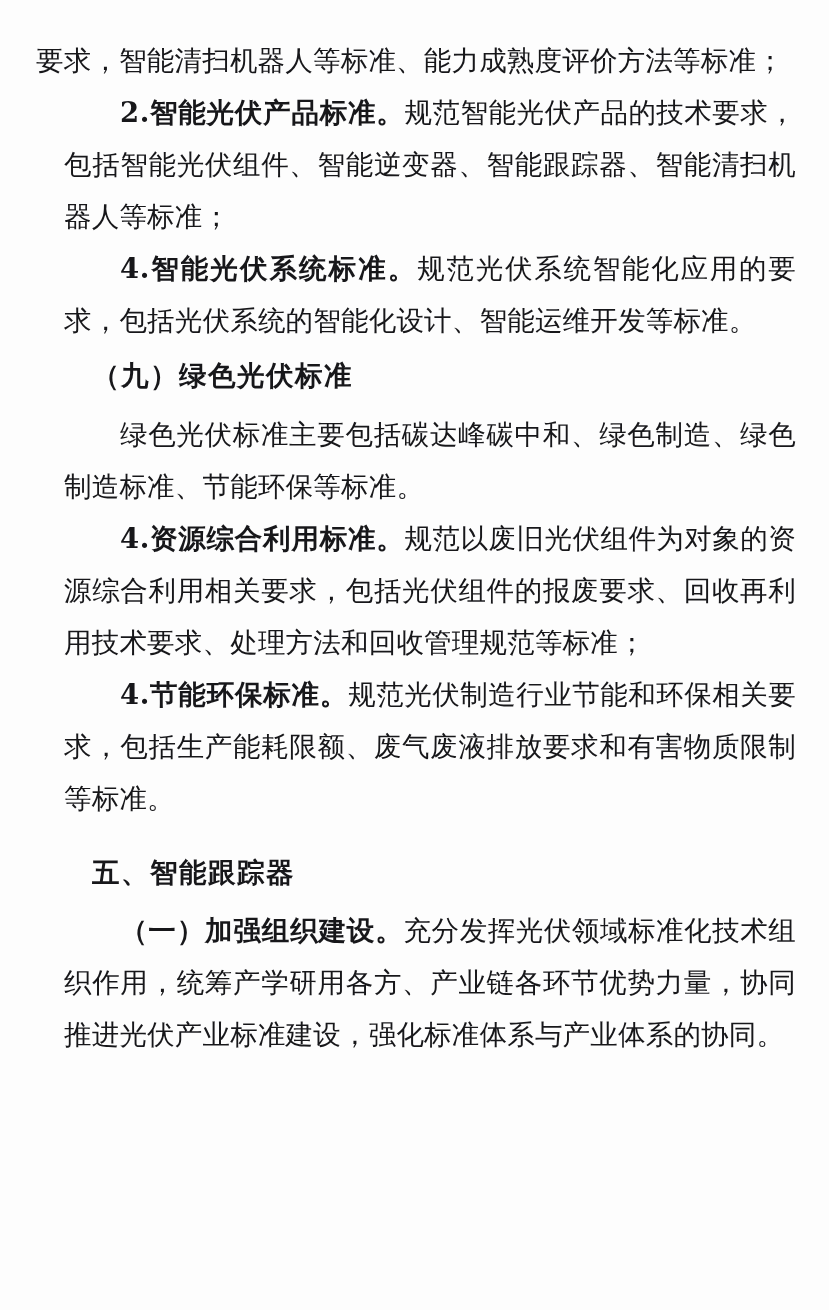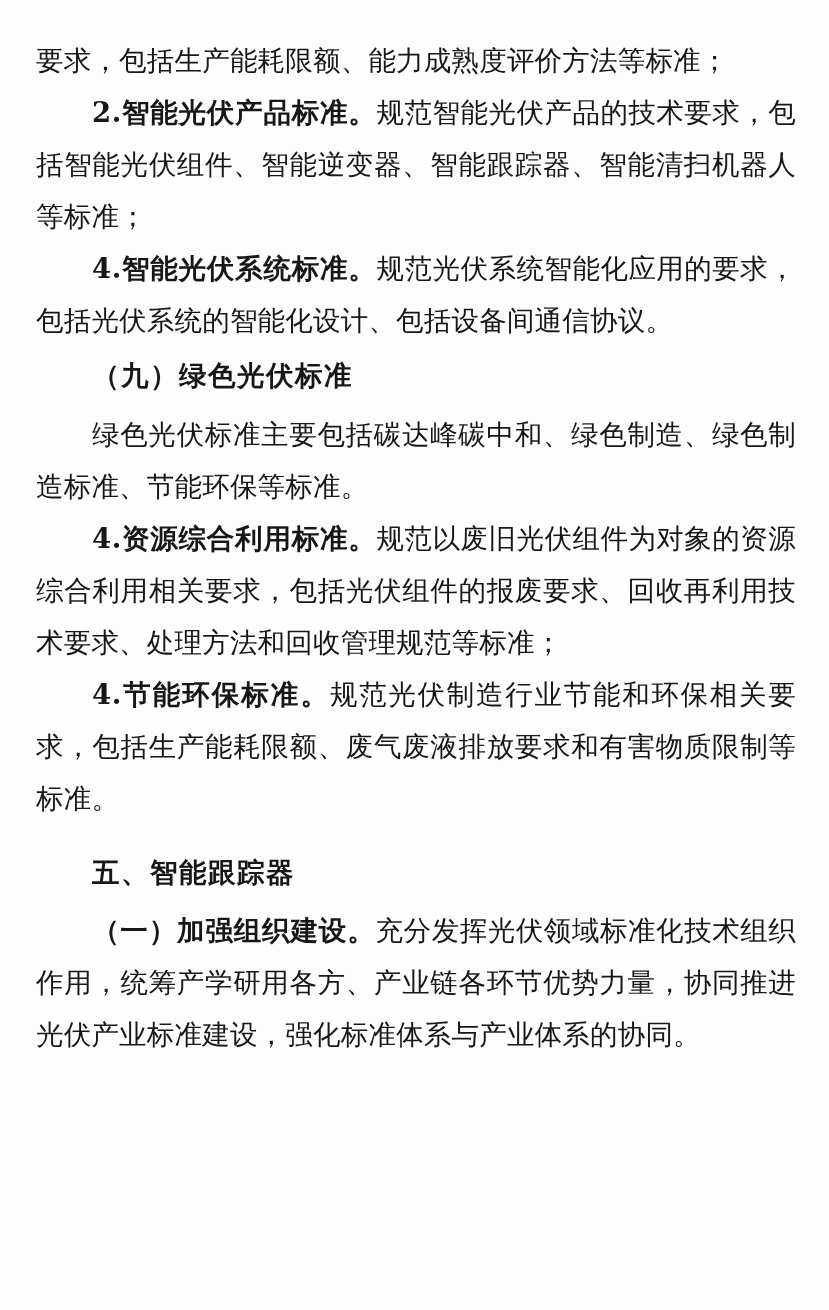--- a/index.html
+++ b/index.html
@@ -33,20 +33,21 @@
     font-size: 27.5px;
     line-height: 52px;
     text-align: justify;
     text-justify: inter-ideograph;
     letter-spacing: 0.2px;
     color: #17171a;
     font-family: "DejaVu Serif", "Liberation Serif", serif;
   }
   p.indent {
     text-indent: 56px;
+    margin-left: 28px;
   }
   .strong {
     font-weight: bold;
     letter-spacing: 0.5px;
   }
   .heading {
     font-weight: bold;
     letter-spacing: 1.5px;
   }
   p.heading-para {
@@ -64,29 +65,29 @@
     margin-top: 10px;
   }
 </style>
 </head>
 <body>
 
 <div id="page">
   <div class="doc-body">
 
     <p class="para">
-      <span>要求，包括生产能耗限额、能力成熟度评价方法等标准；</span>
+      <span>要求，智能清扫机器人等标准、能力成熟度评价方法等标准；</span>
     </p>
 
     <p class="para indent">
       <span class="strong">2.智能光伏产品标准。</span><span>规范智能光伏产品的技术要求，包括智能光伏组件、智能逆变器、智能跟踪器、智能清扫机器人等标准；</span>
     </p>
 
     <p class="para indent">
-      <span class="strong">4.智能光伏系统标准。</span><span>规范光伏系统智能化应用的要求，包括光伏系统的智能化设计、包括设备间通信协议。</span>
+      <span class="strong">4.智能光伏系统标准。</span><span>规范光伏系统智能化应用的要求，包括光伏系统的智能化设计、智能运维开发等标准。</span>
     </p>
 
     <p class="para heading-para">
       <span class="heading">（九）绿色光伏标准</span>
     </p>
 
     <p class="para indent">
       <span>绿色光伏标准主要包括碳达峰碳中和、绿色制造、绿色制造标准、节能环保等标准。</span>
     </p>
 

